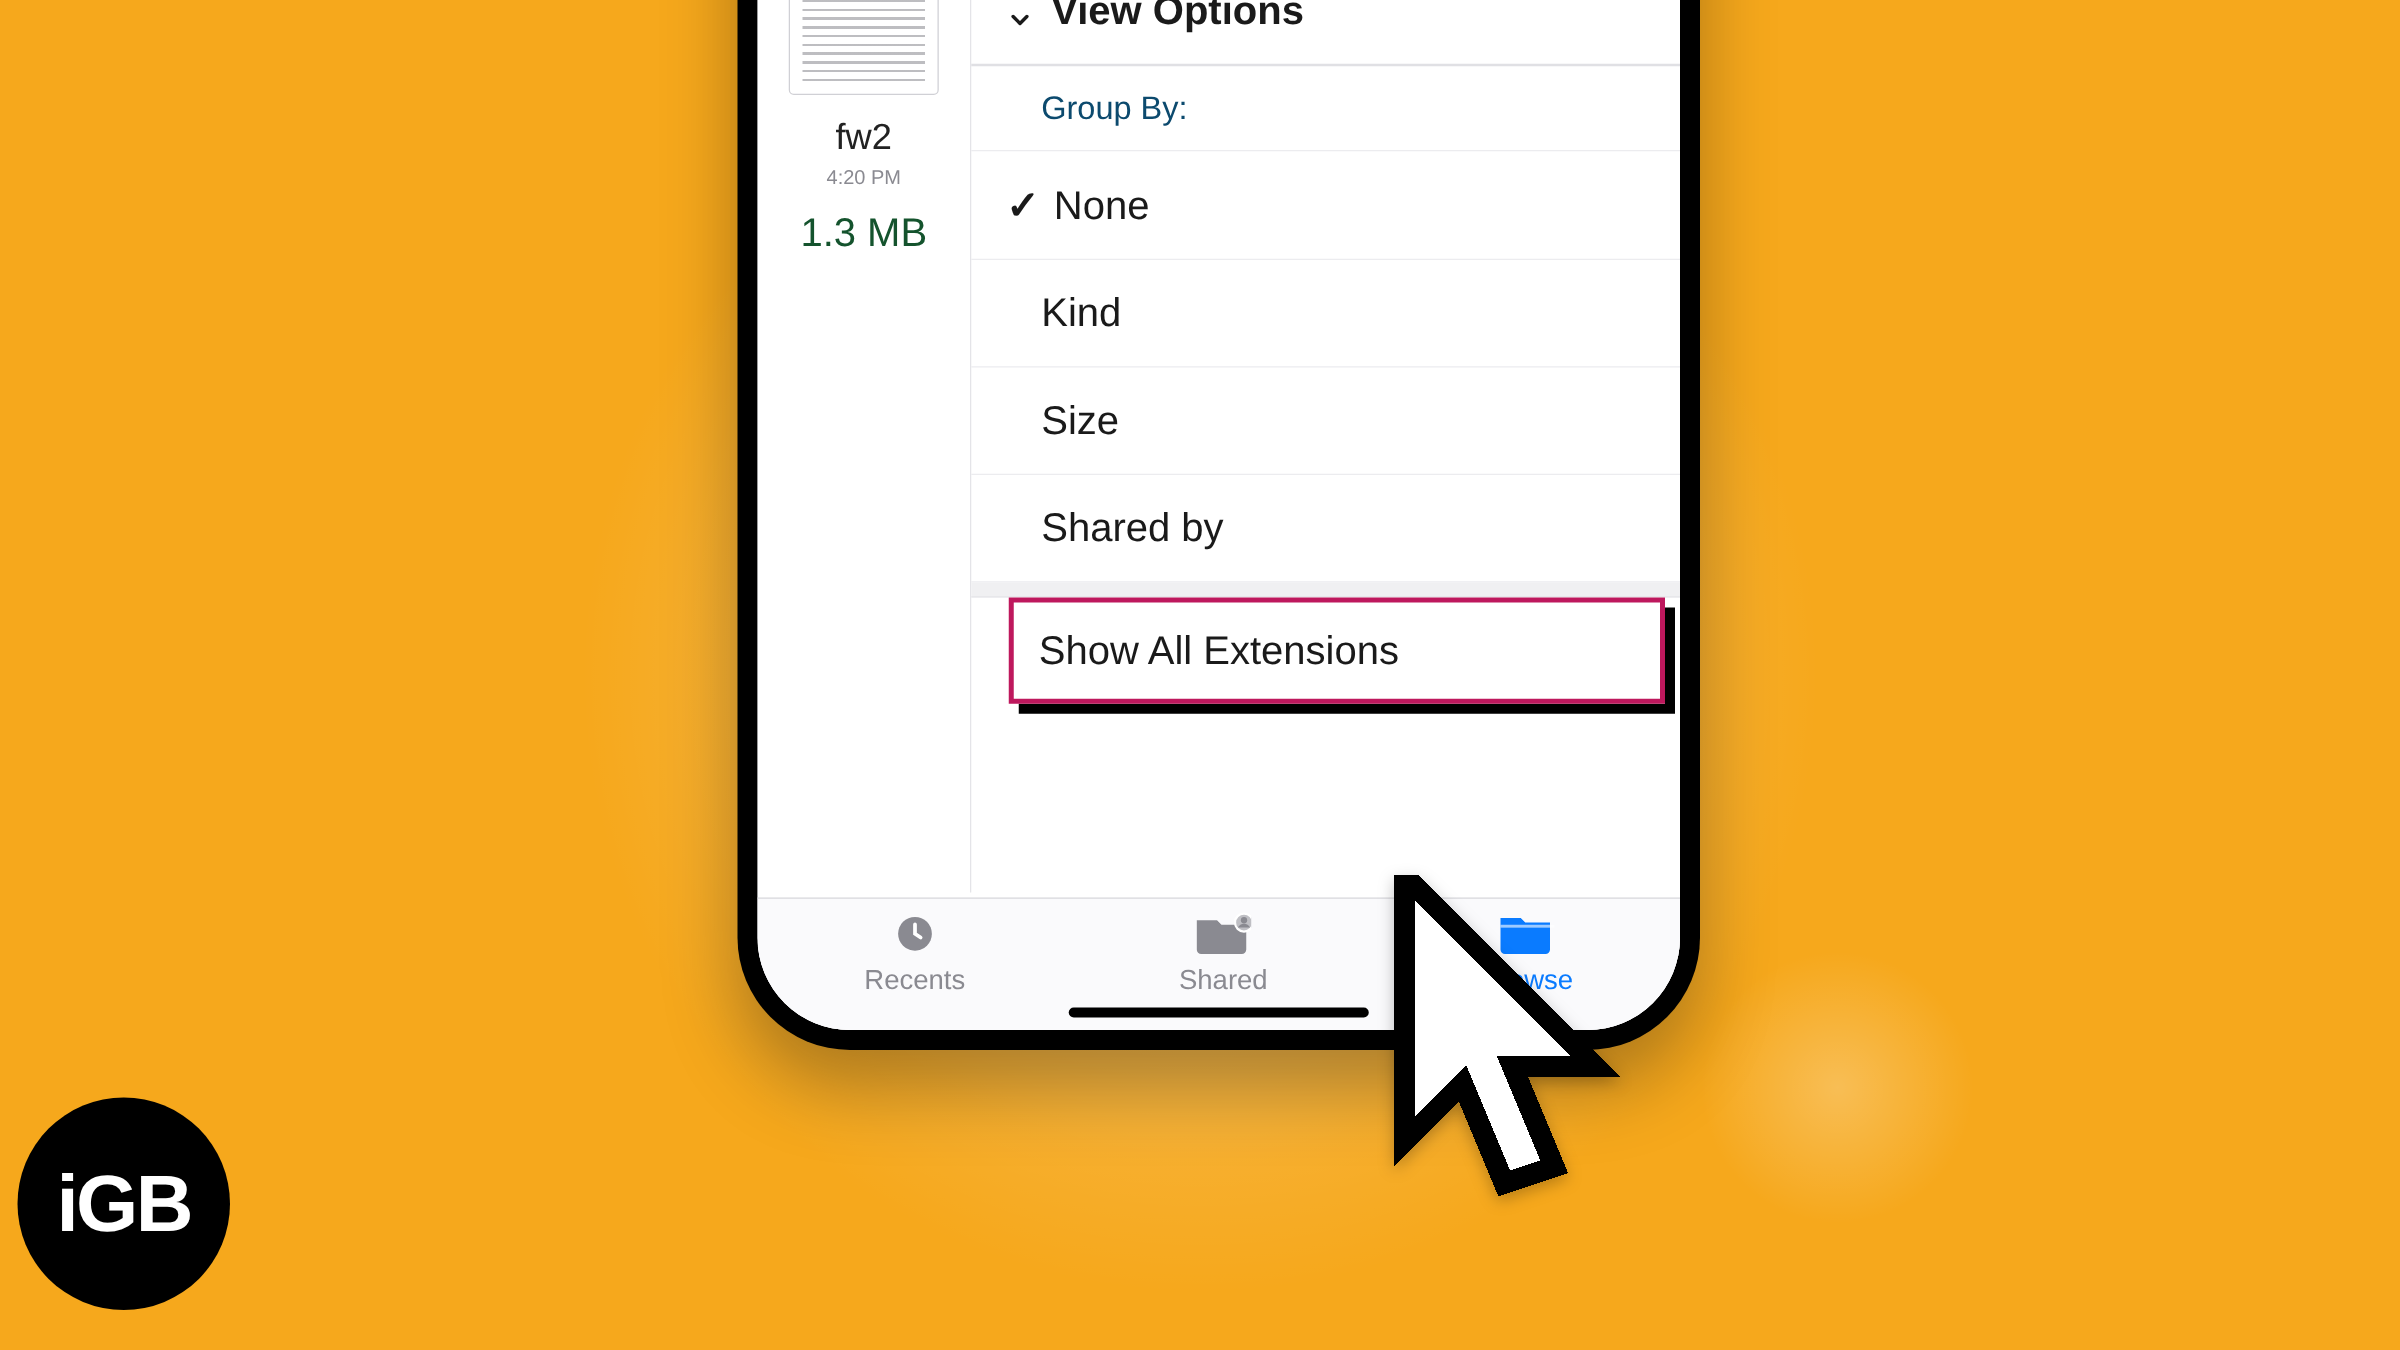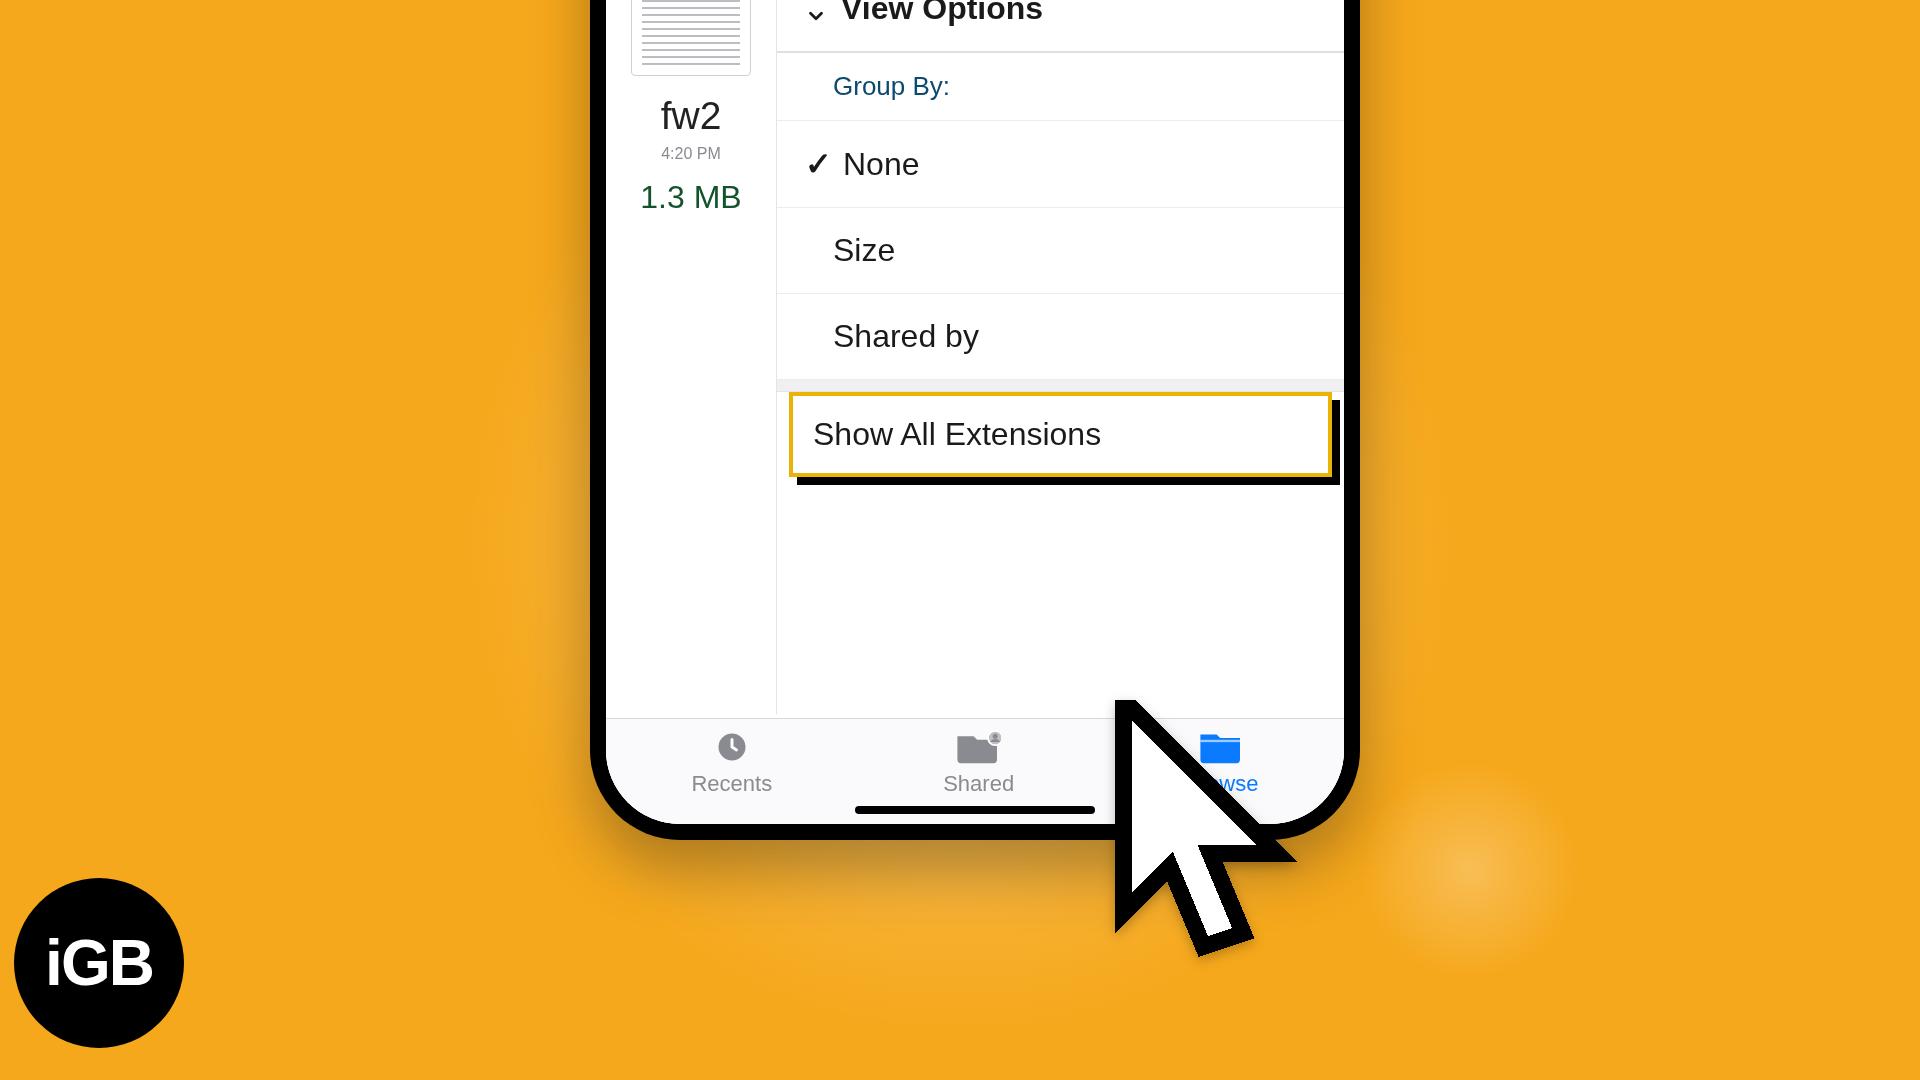--- a/index.html
+++ b/index.html
@@ -84,21 +84,21 @@
     display: block;
     position: absolute;
     left: 10px; right: 10px; top: 34px; bottom: 10px;
     background: repeating-linear-gradient(
       to bottom,
       #6d6d75 0 2px,
       transparent 2px 7px
     );
     opacity: .45;
   }
-  .file-name { font-size: 39px; color: #222; }
+  .file-name { font-size: 29px; color: #222; }
   .file-time { font-size: 16px; color: #8a8a91; margin-top: 7px; }
   .file-size { font-size: 32px; color: #14532d; margin-top: 16px; }
 
   .menu {
     flex: 1;
     margin-top: 350px;
     border-left: 1px solid #e4e4e8;
     background: rgba(255,255,255,0.98);
     display: flex;
     flex-direction: column;
@@ -136,22 +136,22 @@
   }
   .menu-item .check {
     width: 22px; text-align: center;
     font-weight: 700;
   }
   .menu-item.noindent { padding-left: 56px; }
   .menu-gap { height: 12px; background:#f0f0f2; border-bottom:1px solid #e4e4e8; }
 
   .highlighted {
     position: relative;
-    margin: 0 12px 0 12px;
-    border: 4px solid #eab308;
+    margin: 0 12px 0 30px;
+    border: 4px solid #be185d;
     box-shadow: 8px 8px 0 #000;
     background: #fff;
     padding: 20px 20px;
     font-size: 32px;
   }
 
   
   .tabbar {
     position: absolute;
     left: 0; right: 0; bottom: 0;
@@ -240,20 +240,23 @@
                 </svg>
             </span>
             <span>View Options</span>
           </div>
 
           <div class="menu-groupby">Group By:</div>
 
           <div class="menu-item">
             <span class="check">✓</span>
             <span>None</span>
+          </div>
+          <div class="menu-item noindent">
+            <span>Kind</span>
           </div>
           <div class="menu-item noindent">
             <span>Size</span>
           </div>
           <div class="menu-item noindent">
             <span>Shared by</span>
           </div>
 
           <div class="menu-gap"></div>
 

